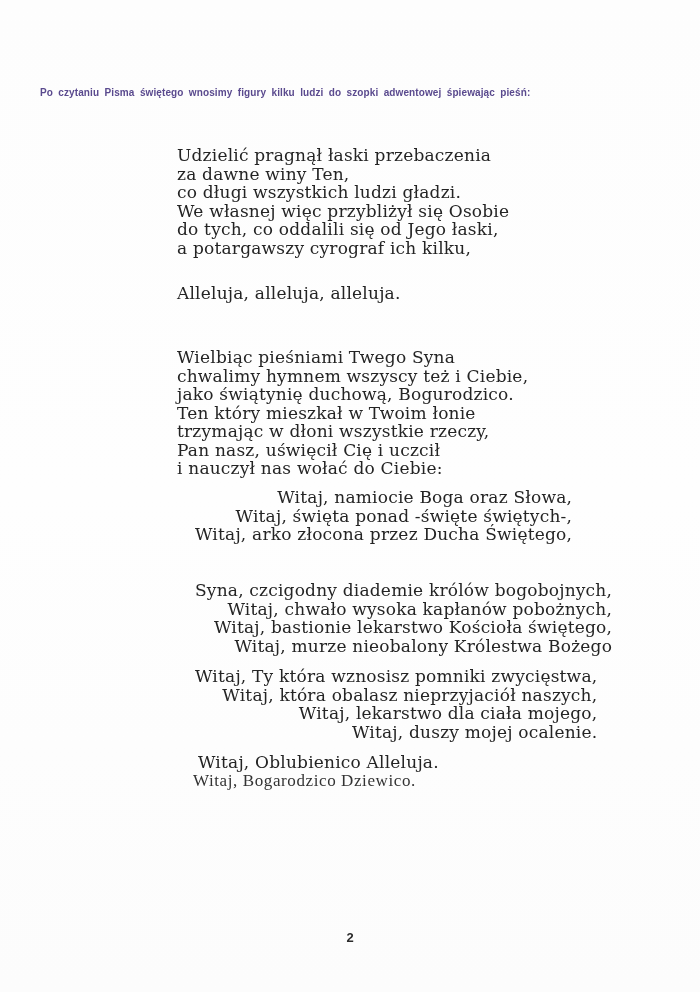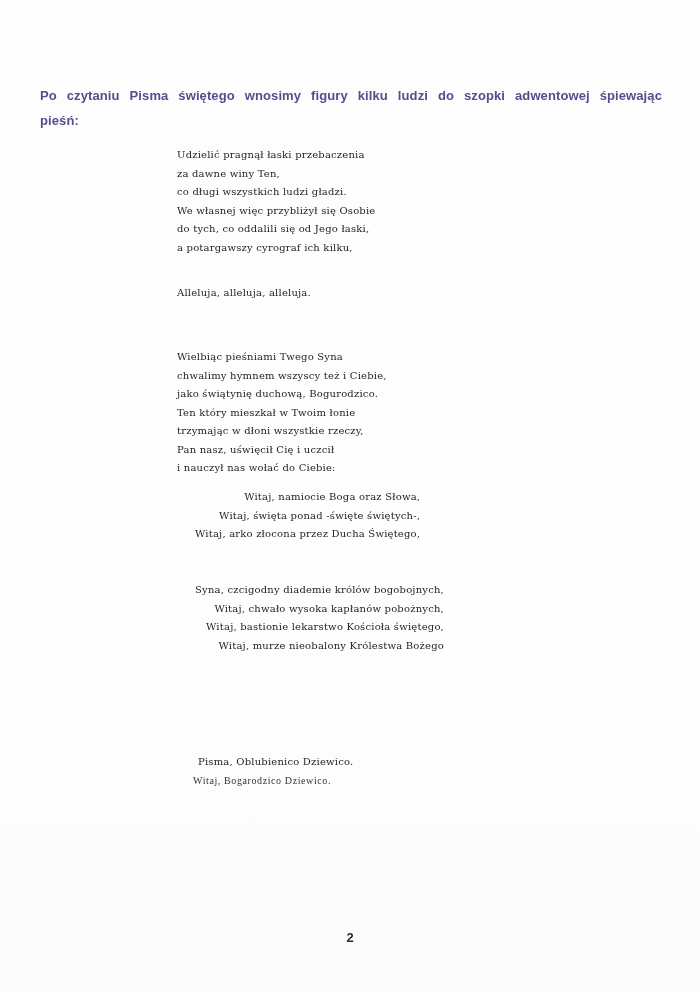--- a/index.html
+++ b/index.html
@@ -20,30 +20,30 @@
     inset: 0;
     background: linear-gradient(180deg, #fdfdfd 0%, #fefefe 50%, #fcfcfc 100%);
   }
   .heading {
     position: absolute;
     left: 40px;
     top: 70px;
     width: 622px;
     font-family: "Liberation Sans", sans-serif;
     font-weight: 700;
-    font-size: 13px;
+    font-size: 10px;
     line-height: 25px;
     color: #5a4a8e;
     text-align: justify;
     letter-spacing: 0.1px;
     word-spacing: 2.5px;
   }
   .block {
     position: absolute;
-    font-size: 10px;
+    font-size: 17px;
     line-height: 18.5px;
     letter-spacing: 0.2px;
     white-space: nowrap;
   }
   .stanza { left: 177px; }
   .witaj  { left: 195px; text-align: right; }
   .closing { left: 198px; }
   .closing .line-light {
     font-family: "Liberation Serif", serif;
     font-weight: 400;
@@ -100,21 +100,27 @@
     <div class="line">Witaj, arko złocona przez Ducha Świętego,</div>
   </div>
 
   <div class="block witaj" style="top:581px">
     <div class="line">Syna, czcigodny diademie królów bogobojnych,</div>
     <div class="line">Witaj, chwało wysoka kapłanów pobożnych,</div>
     <div class="line">Witaj, bastionie lekarstwo Kościoła świętego,</div>
     <div class="line">Witaj, murze nieobalony Królestwa Bożego</div>
   </div>
 
+  <div class="block witaj" style="top:667px">
+    <div class="line">Witaj, Ty która wznosisz pomniki zwycięstwa,</div>
+    <div class="line">Witaj, która obalasz nieprzyjaciół naszych,</div>
+    <div class="line">Witaj, lekarstwo dla ciała mojego,</div>
+    <div class="line">Witaj, duszy mojej ocalenie.</div>
+  </div>
 
   <div class="block closing" style="top:753px">
-    <div class="line">Pisma, Oblubienico Dziewico.</div>
+    <div class="line">Witaj, Oblubienico Alleluja.</div>
     <div class="line line-light">Witaj, Bogarodzico Dziewico.</div>
   </div>
 
   <div class="footer-pagenum">2</div>
 
 </div>
 
 </body></html>

